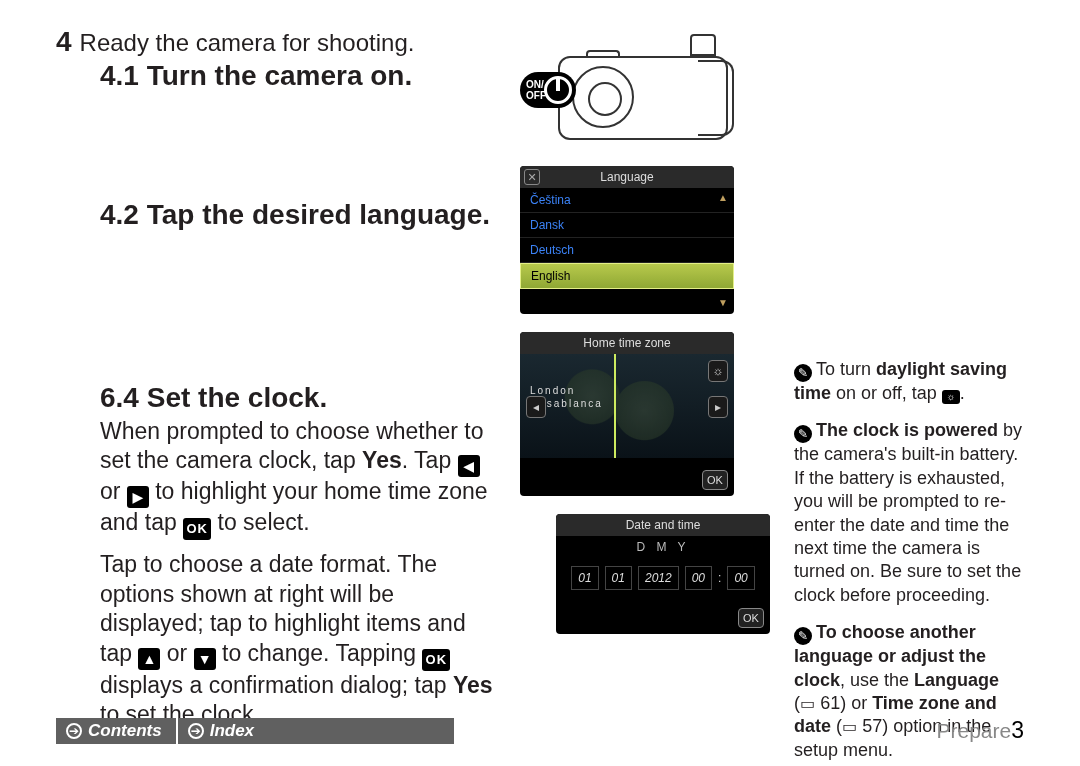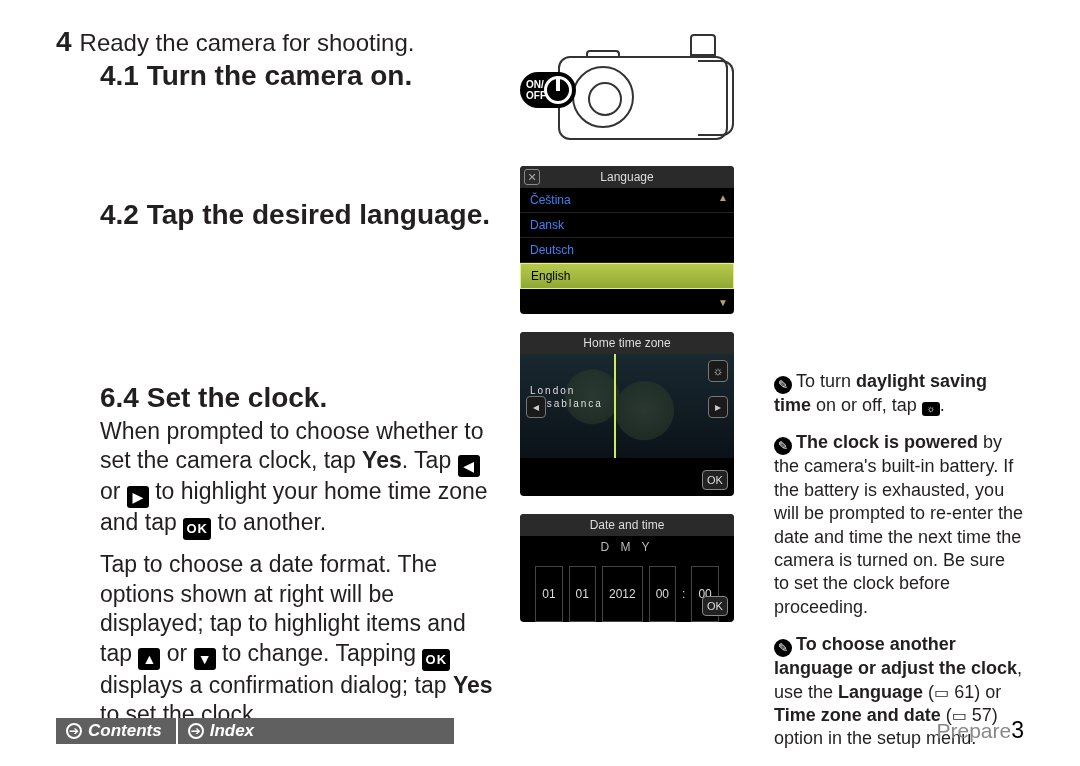--- a/index.html
+++ b/index.html
@@ -36,28 +36,28 @@
   .lcd-row.selected { background: linear-gradient(#b8c94c, #8fa834); color: #000; border: 1px solid #e4f088; }
   .lcd.lang { position: relative; height: 148px; }
   .lcd.lang .tri-s { position:absolute; right:6px; color:#c0a060; font-size:10px;}
   .lcd-tz { height: 164px; position: relative; }
   .tz-map { height: 104px; background: linear-gradient(#1a2830, #0a1218); position: relative; overflow: hidden; }
   .tz-map::before { content:""; position:absolute; inset:6px 20px; background: radial-gradient(circle at 30% 40%, #3a4a3a 0%, #2a3a2a 20%, transparent 21%), radial-gradient(circle at 60% 55%, #3a4a3a 0%, #2a3a2a 25%, transparent 26%); opacity:0.6;}
   .tz-line { position:absolute; left:94px; top:0; bottom:0; width:2px; background:#cdeb5f;}
   .tz-city { position:absolute; left:10px; top:30px; font-size:10px; color:#ddd; letter-spacing:2px; line-height:1.3;}
   .side-btn { position:absolute; width:20px; height:22px; border:1px solid #777; border-radius:4px; background:#1a1a1a; color:#ccc; font-size:12px; text-align:center; line-height:20px;}
   .lcd-ok { position:absolute; right:6px; bottom:6px; width:26px; height:20px; border:1px solid #888; border-radius:4px; font-size:11px; line-height:18px; text-align:center; color:#ddd; background:#222;}
-  .lcd-dt { height: 108px; position: relative; }
+  .lcd-dt { height: 120px; position: relative; margin-left: 36px; }
   .dt-sub { text-align:center; font-size:12px; color:#bbb; padding:4px 0; letter-spacing:4px;}
   .dt-row { display:flex; justify-content:center; gap:6px; padding:8px 10px;}
-  .dt-cell { border:1px solid #444; padding:20px 6px; font-size:12px; color:#ddd; min-width:24px; text-align:center;}
+  .dt-cell { border:1px solid #444; padding:4px 6px; font-size:12px; color:#ddd; min-width:24px; text-align:center;font-style:italic;}
   .right { flex: 1; font-size: 18px; line-height: 1.3; color: #231f20; padding-top: 330px; }
   .pencil { display:inline-block; width:18px; height:18px; background:#000; border-radius:50%; color:#fff; font-size:12px; text-align:center; line-height:18px; margin-right:4px; vertical-align:-2px;}
   .tz-icn { display:inline-block; width:18px; height:14px; background:#000; border-radius:3px; color:#fff; font-size:10px; text-align:center; line-height:14px; vertical-align:-1px;}
-  .right p { margin-bottom: 14px; margin-top: 12px; }
+  .right p { margin-bottom: 14px; }
   .book-icn { font-size: 16px; }
   .footer { position:absolute; left:56px; right:56px; bottom:22px; display:flex; align-items:center; font-size:17px; }
   .footer .link { background:#606060; color:#fff; font-style:italic; font-weight:700; padding:3px 14px 3px 10px; margin-right:2px; display:flex; align-items:center; gap:6px; }
   .footer .link .arr { display:inline-block; width:16px; height:16px; border:2px solid #fff; border-radius:50%; font-size:12px; line-height:12px; text-align:center; font-style:normal; font-weight:400;}
   .footer .link.long { padding-right: 200px; }
   .footer .prepare { margin-left:auto; color:#888; font-size:21px; }
   .footer .pnum { font-size:23px; color:#000; }
 </style>
 </head>
 <body>
@@ -66,21 +66,21 @@
   <div class="content">
     <div class="main">
       <div>
         <span class="step-num">4</span>
         <span class="step-title">Ready the camera for shooting.</span>
       </div>
       <div class="sub" style="padding-left:44px;">4.1  Turn the camera on.</div>
       <div class="sub s42" style="padding-left:44px;">4.2  Tap the desired language.</div>
       <div class="sub s43" style="padding-left:44px;">6.4  Set the clock.</div>
       <p class="body-p">
-        <span>When prompted to choose whether to set the camera clock, tap </span><span class="kw">Yes</span><span>. Tap </span><span class="ico tri">◀</span><span> or </span><span class="ico tri">▶</span><span> to highlight your home time zone and tap </span><span class="ico ok">OK</span><span> to another.</span>
+        <span>When prompted to choose whether to set the camera clock, tap </span><span class="kw">Yes</span><span>. Tap </span><span class="ico tri">◀</span><span> or </span><span class="ico tri">▶</span><span> to highlight your home time zone and tap </span><span class="ico ok">OK</span><span> to select.</span>
       </p>
       <p class="body-p">
         <span>Tap to choose a date format. The options shown at right will be displayed; tap to highlight items and tap </span><span class="ico tri">▲</span><span> or </span><span class="ico tri">▼</span><span> to change. Tapping </span><span class="ico ok">OK</span><span> displays a confirmation dialog; tap </span><span class="kw">Yes</span><span> to set the clock.</span>
       </p>
     </div>
 
     <div class="mid">
       <div class="camera-draw">
         <div class="cam-body"></div>
         <div class="cam-lens"></div>

